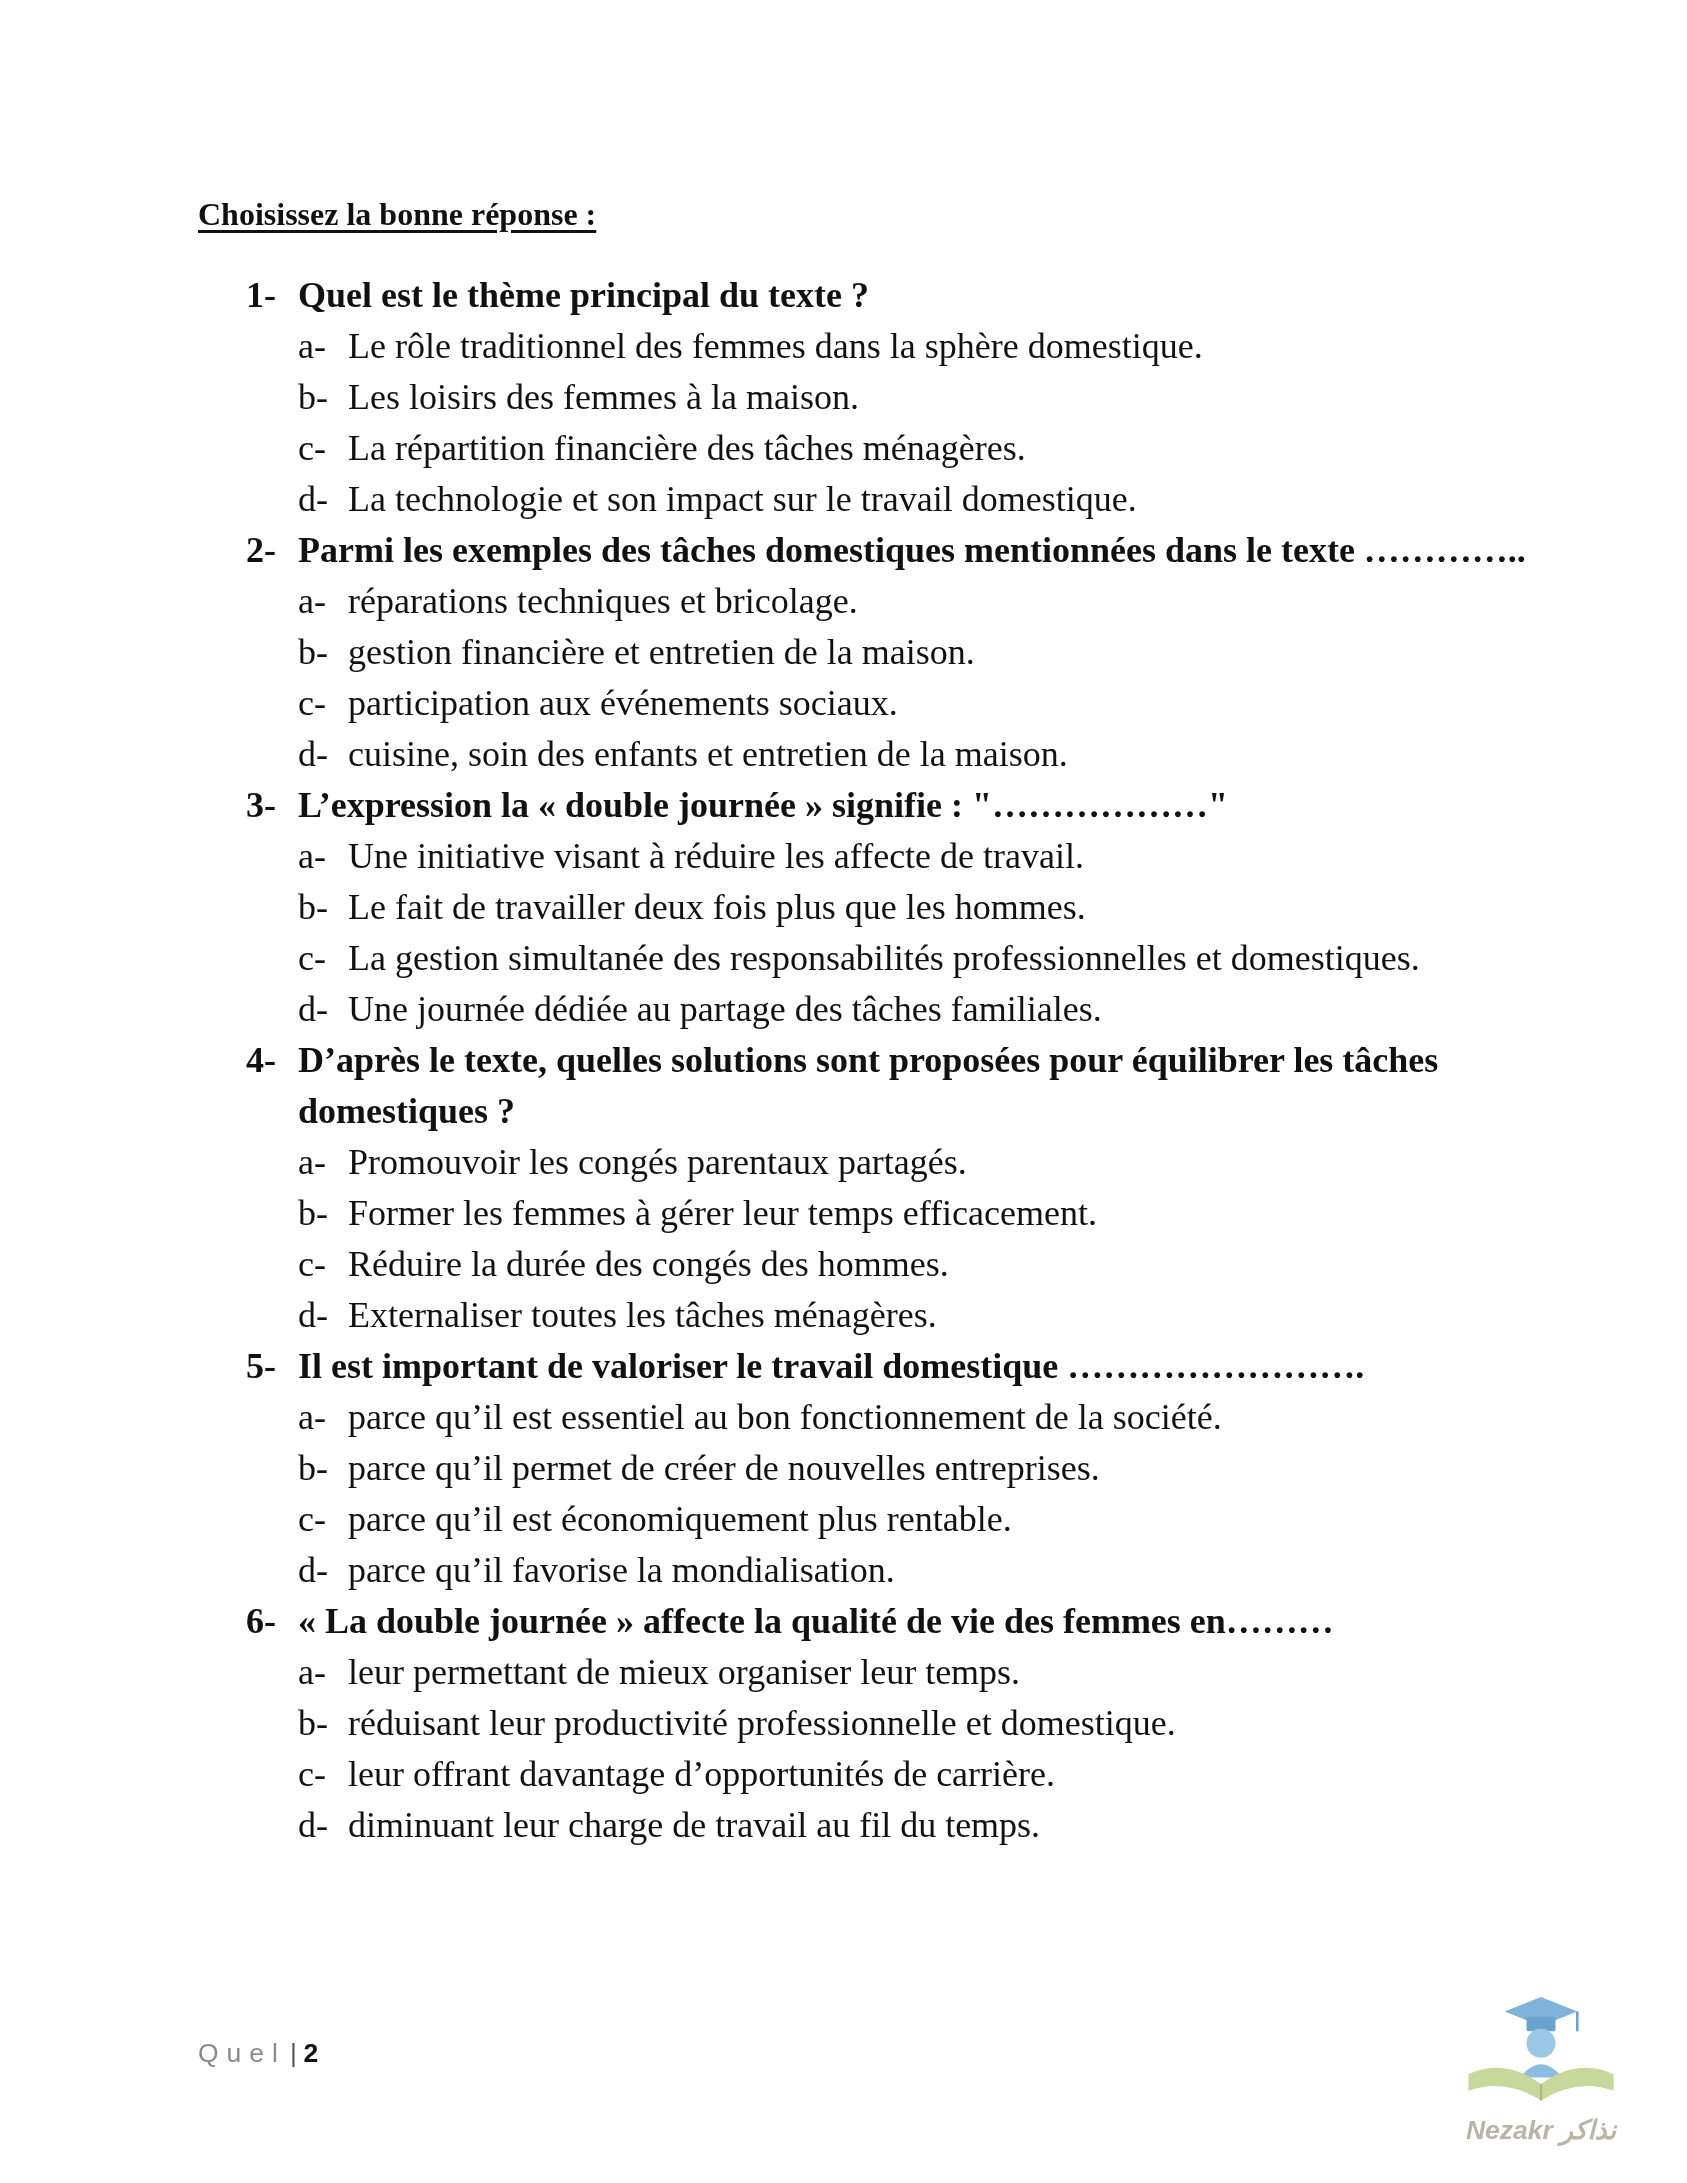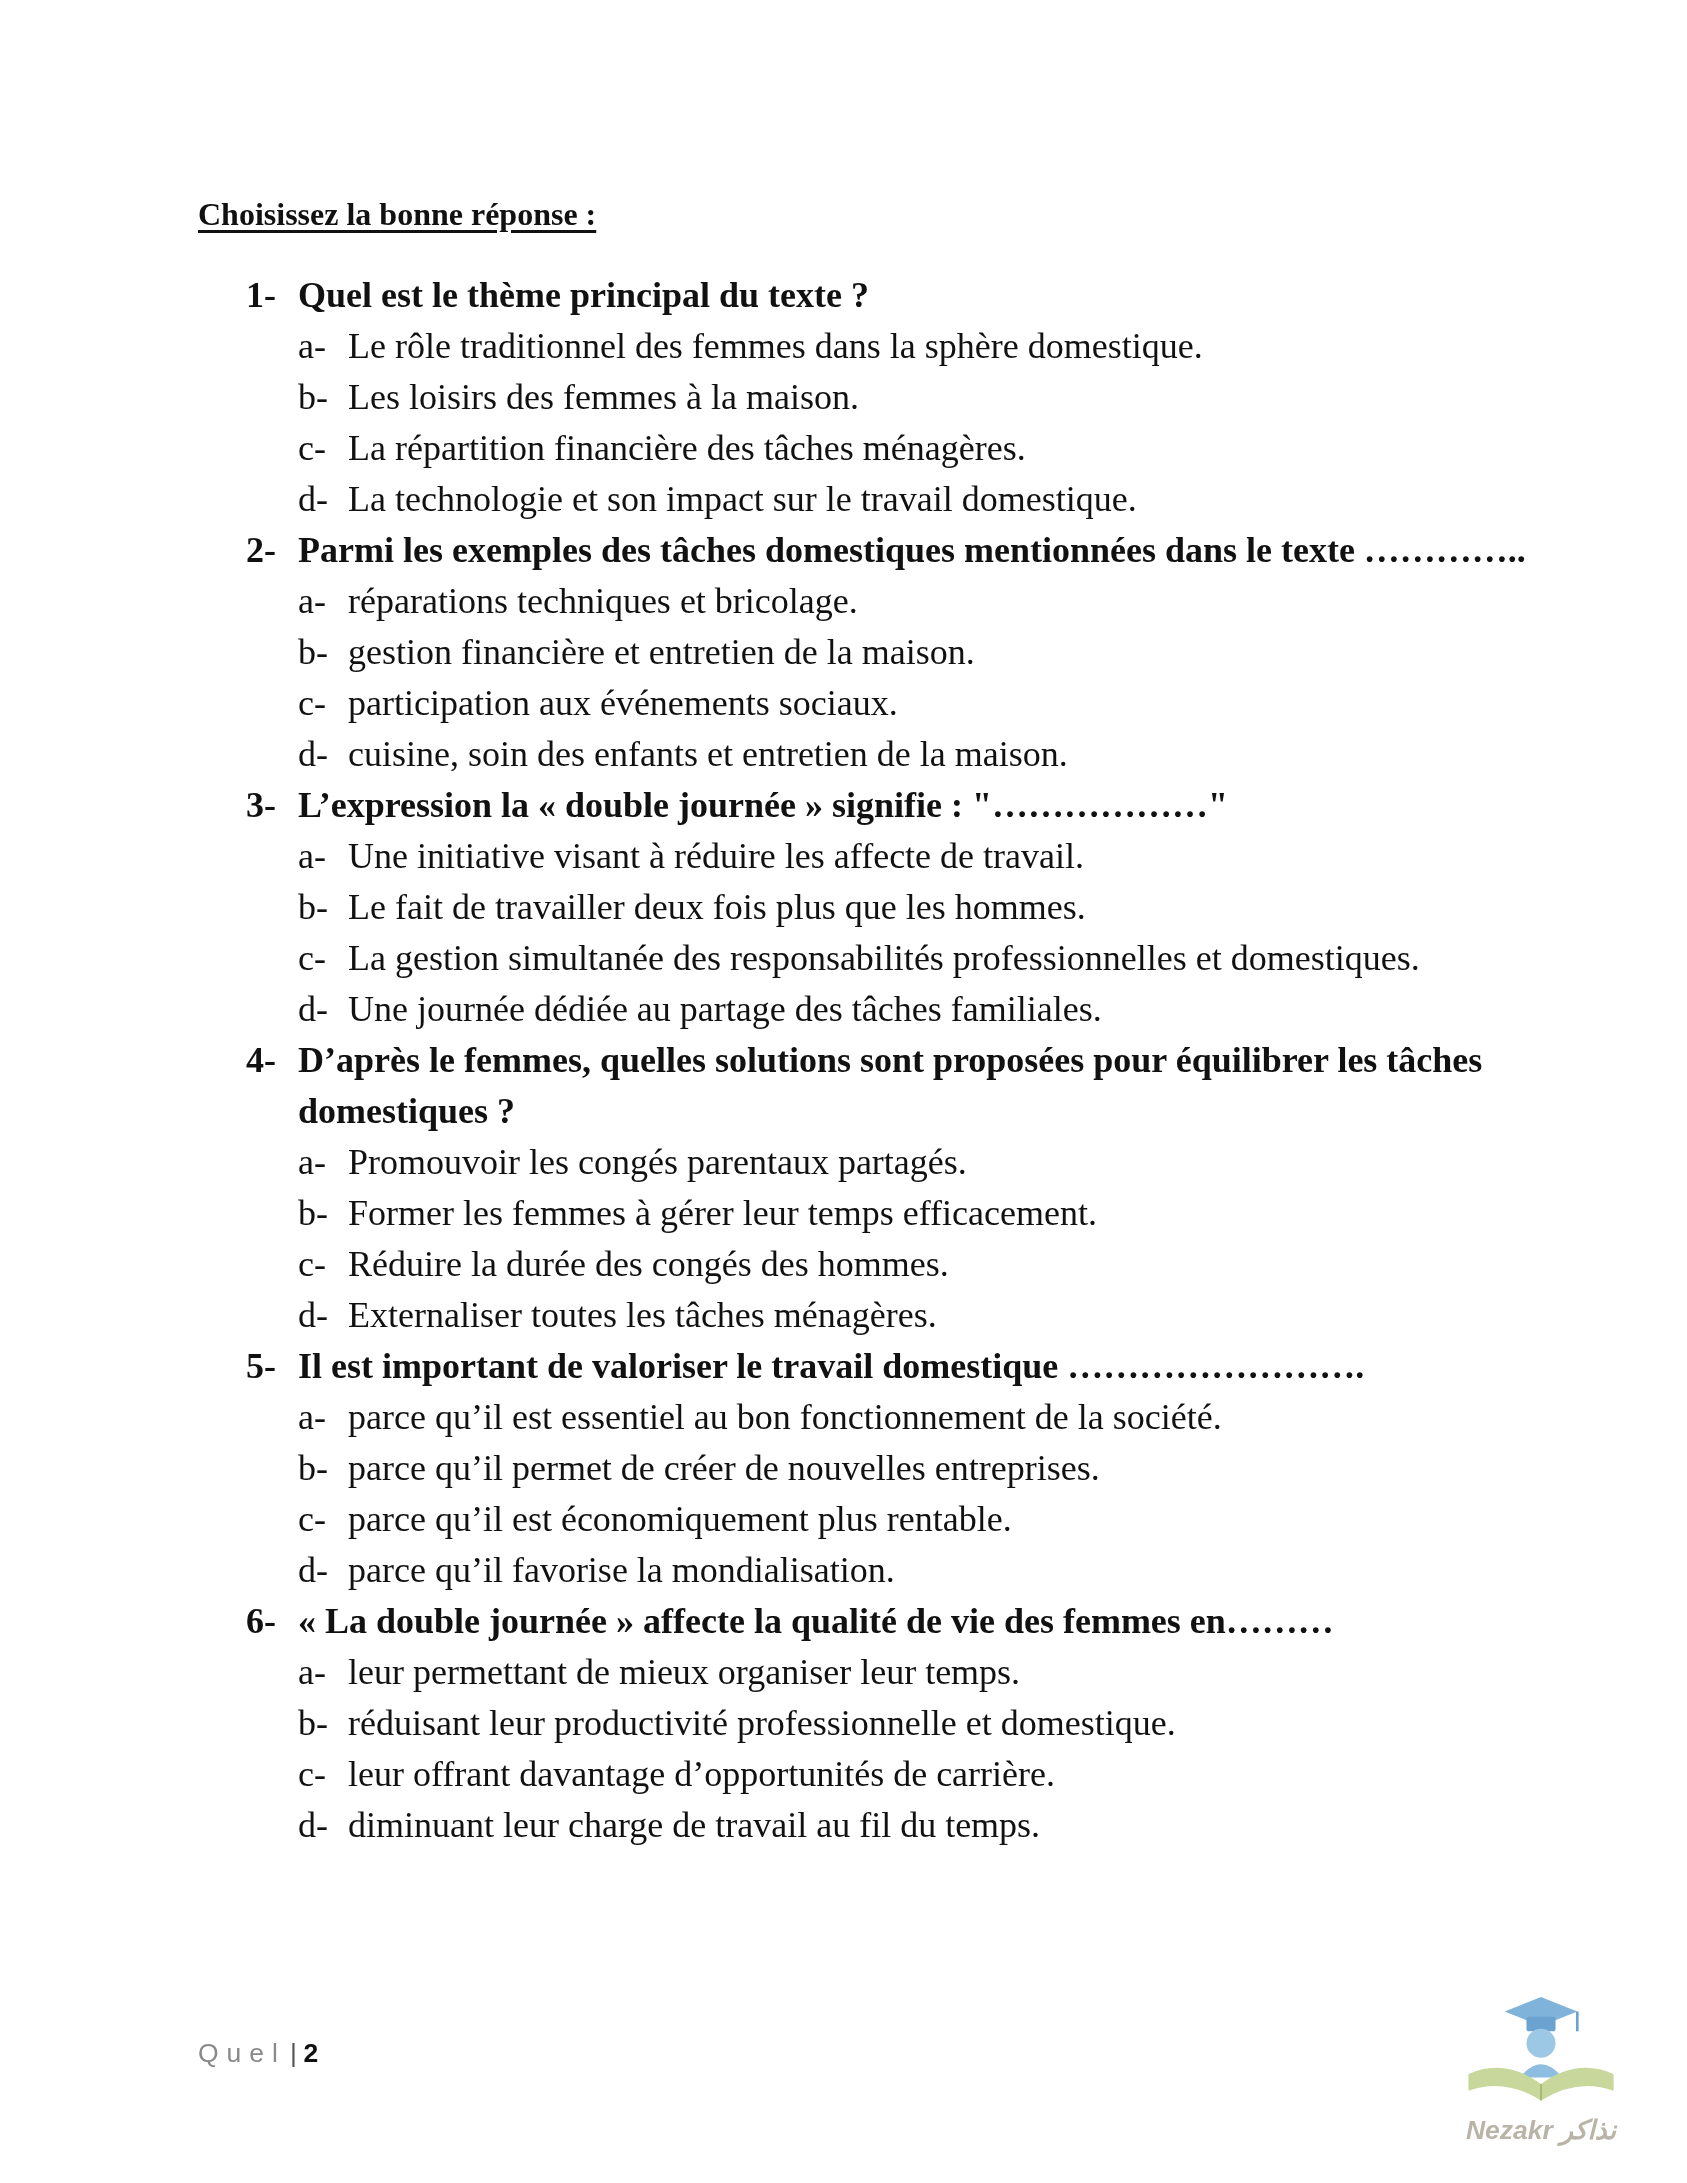--- a/index.html
+++ b/index.html
@@ -109,21 +109,21 @@
           <span class="otext">La gestion simultanée des responsabilités professionnelles et domestiques.</span>
         </div>
         <div class="opt">
           <span class="olet">d-</span>
           <span class="otext">Une journée dédiée au partage des tâches familiales.</span>
         </div>
       </div>
       <div class="q">
         <div class="qline">
           <span class="qnum">4-</span>
-          <span class="qtext">D’après le femmes, quelles solutions sont proposées pour équilibrer les tâches domestiques ?</span>
+          <span class="qtext">D’après le texte, quelles solutions sont proposées pour équilibrer les tâches domestiques ?</span>
         </div>
         <div class="opt">
           <span class="olet">a-</span>
           <span class="otext">Promouvoir les congés parentaux partagés.</span>
         </div>
         <div class="opt">
           <span class="olet">b-</span>
           <span class="otext">Former les femmes à gérer leur temps efficacement.</span>
         </div>
         <div class="opt">

